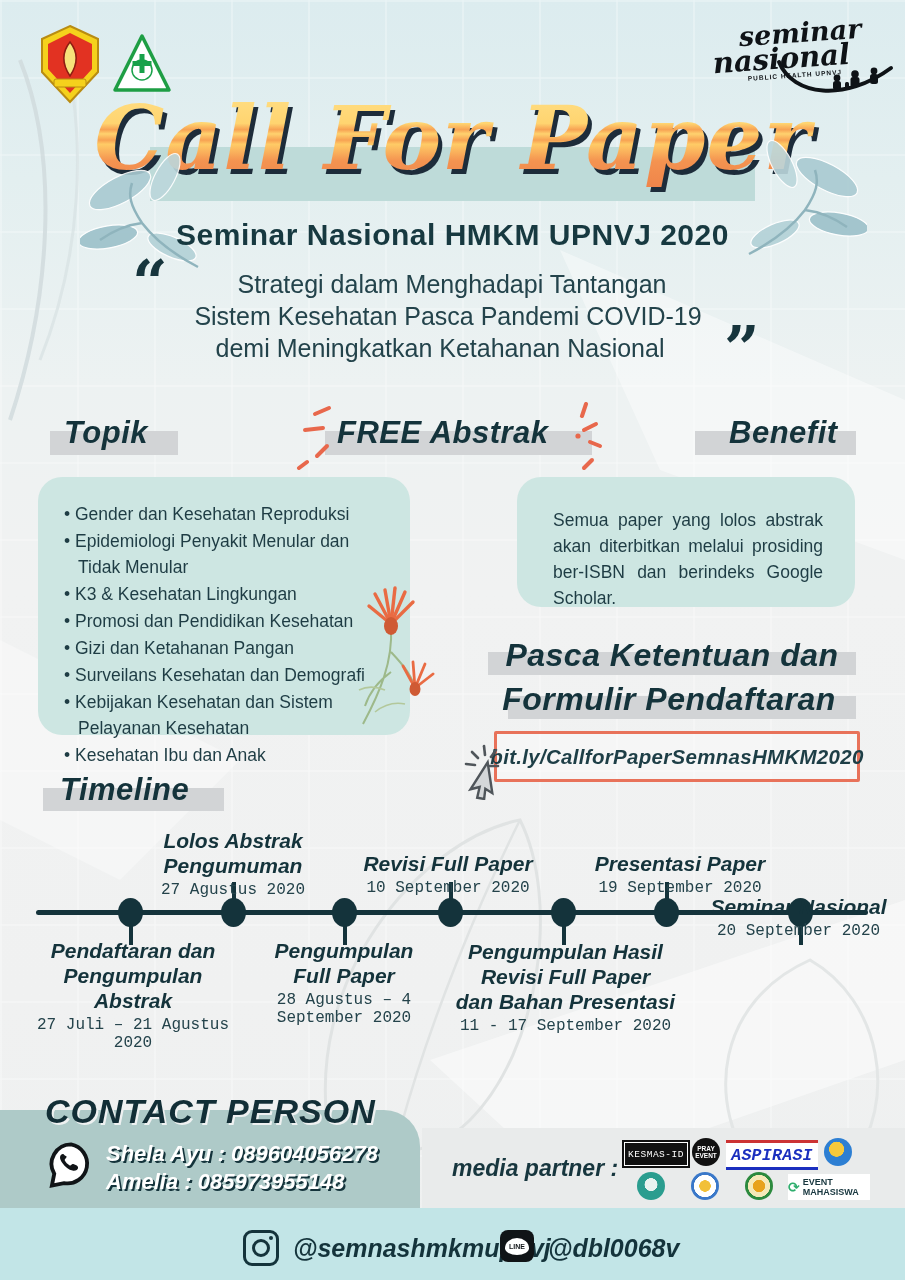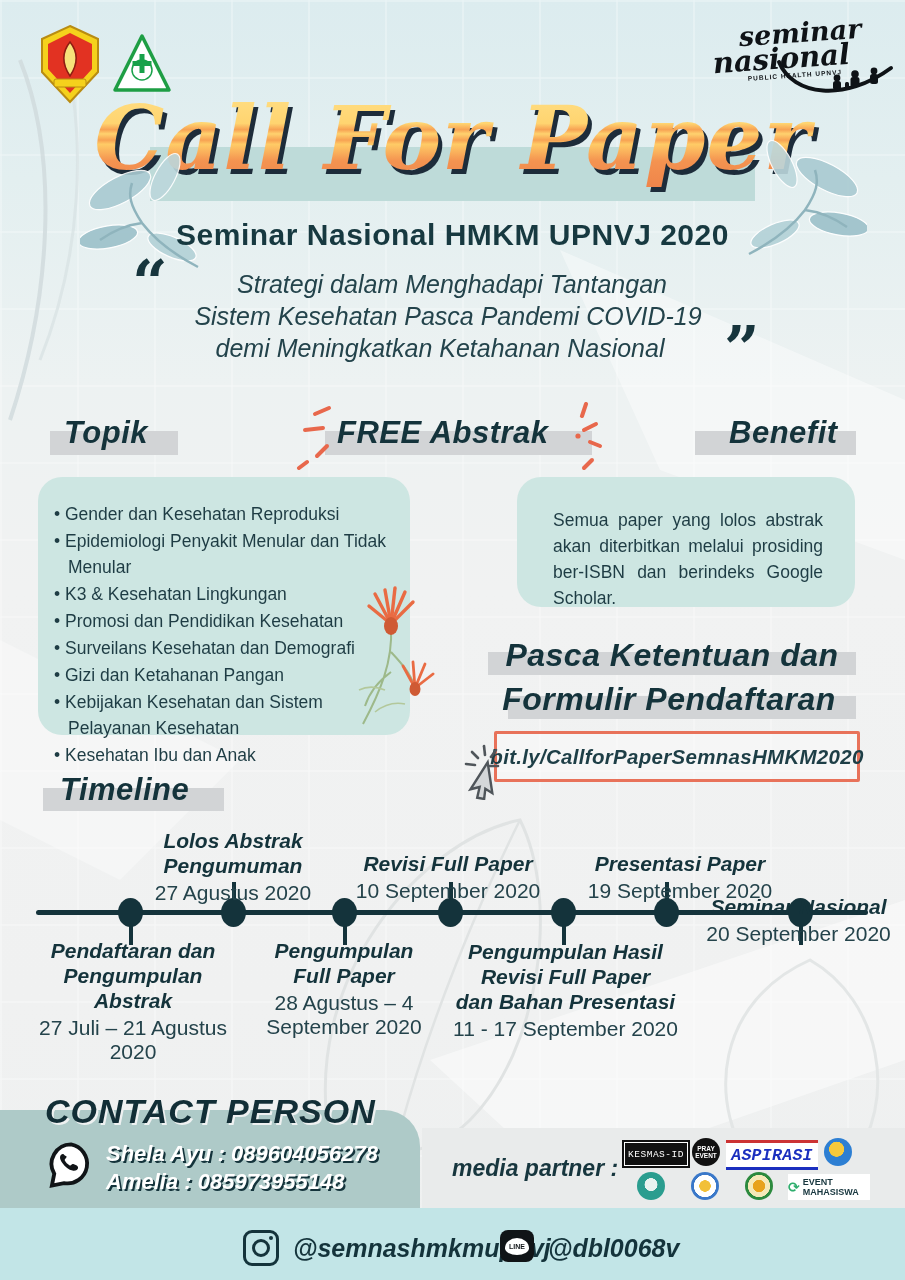--- a/index.html
+++ b/index.html
@@ -21,36 +21,36 @@
   
   .cfp{
     font-family:"DejaVu Serif",serif;font-style:italic;font-weight:bold;
     font-size:88px;letter-spacing:1px;white-space:nowrap;
     background:linear-gradient(180deg,#ffe189 0%,#ffd470 36%,#f7a253 42%,#ffd26e 46%,#f7a253 52%,#ffcb66 56%,#f49350 72%,#ef834a 100%);
     -webkit-background-clip:text;background-clip:text;color:transparent;
     filter:drop-shadow(4px 5px 0 #1d2c3a);
   }
   .subtitle{font-size:30px;font-weight:bold;letter-spacing:.5px;color:#173940;}
   .qmark{font-size:62px;font-weight:bold;color:#17353d;font-family:"DejaVu Serif",serif;line-height:1;}
-  .qline{font-style:italic;font-size:25px;color:#23434b;line-height:32px;text-align:center;width:560px;}
+  .qline{font-size:25px;color:#23434b;line-height:32px;text-align:center;width:560px;}
   .seclabel{font-style:italic;font-weight:bold;font-size:31px;color:#14333b;letter-spacing:.5px;white-space:nowrap;}
-  .topik-list{margin:0;padding:24px 22px 0 16px;list-style:none;font-size:17.5px;line-height:26px;color:#1e3c44;}
+  .topik-list{margin:0;padding:24px 22px 0 26px;list-style:none;font-size:17.5px;line-height:26px;color:#1e3c44;}
   .topik-list li{padding-left:14px;text-indent:-14px;margin-bottom:1px;}
   .topik-list li::before{content:"•  ";}
   .benefit-text{font-size:17.5px;line-height:26px;color:#1e3c44;text-align:justify;}
   .bitly-box{border:3px solid #e8725a;border-radius:2px;background:rgba(255,255,255,.35);
     display:flex;align-items:center;justify-content:center;}
   .bitly-text{font-style:italic;font-weight:bold;font-size:20.5px;color:#1d3e46;letter-spacing:.3px;}
   
   .tl-line{background:#14333b;height:5px;border-radius:3px;}
   .tl-dot{width:25px;height:29px;background:#14333b;border-radius:50%;}
   .tl-stem{width:4px;background:#14333b;}
   .tl-block{text-align:center;}
   .tl-title{font-style:italic;font-weight:bold;font-size:21px;line-height:25px;color:#14333b;}
-  .tl-date{font-size:21px;color:#24434b;margin-top:3px;}
+  .tl-date{font-size:16px;color:#24434b;margin-top:3px;font-family:Liberation Mono, monospace;}
   
   .contact-box{background:#aecac8;border-radius:0 36px 0 0;}
   .contact-heading{font-style:italic;font-weight:bold;font-size:34px;letter-spacing:1px;color:#122e36;
     text-shadow:2px 2px 0 #eef1f1;white-space:nowrap;}
   .contact-line{font-style:italic;font-weight:bold;font-size:22px;color:#ffffff;line-height:28px;
     text-shadow:2px 2px 0 #14333b;white-space:nowrap;}
   .media-panel{background:#e9ebeb;border-radius:0;}
   .media-label{font-style:italic;font-weight:bold;font-size:23px;color:#17363e;white-space:nowrap;}
   .plogo{position:absolute;display:flex;align-items:center;justify-content:center;overflow:hidden;}
   .kesmas{background:#111;color:#fff;font-family:"Liberation Mono","DejaVu Sans Mono",monospace;
@@ -152,22 +152,22 @@
   <div class="abs qmark" style="left:724px;top:318px">”</div>
 
   <div class="abs graybar" style="left:50px;top:431px;width:128px;height:24px"></div>
   <div class="abs seclabel" style="left:64px;top:415px">Topik</div>
   <div class="abs mintbox" style="left:38px;top:477px;width:372px;height:258px">
     <ul class="topik-list">
       <li>Gender dan Kesehatan Reproduksi</li>
       <li>Epidemiologi Penyakit Menular dan Tidak Menular</li>
       <li>K3 &amp; Kesehatan Lingkungan</li>
       <li>Promosi dan Pendidikan Kesehatan</li>
+      <li>Gizi dan Ketahanan Pangan</li>
       <li>Surveilans Kesehatan dan Demografi</li>
-      <li>Gizi dan Ketahanan Pangan</li>
       <li>Kebijakan Kesehatan dan Sistem Pelayanan Kesehatan</li>
       <li>Kesehatan Ibu dan Anak</li>
     </ul>
   </div>
   <svg class="abs" style="left:345px;top:582px" width="95" height="145" viewBox="0 0 95 145">
     <path d="M18 142 C35 110 48 80 46 45 M46 70 C60 85 68 95 70 108 M46 90 C32 100 24 112 20 124" fill="none" stroke="#9db98a" stroke-width="2"></path>
     <path d="M30 130 C40 122 50 120 60 122 M40 108 C30 104 22 104 14 108" fill="none" stroke="#b3c89b" stroke-width="1.6"></path>
     <g stroke="#e96b43" stroke-width="3.4" stroke-linecap="round">
       <path d="M46 42 L30 12"></path>
         <path d="M46 42 L40 8"></path>

